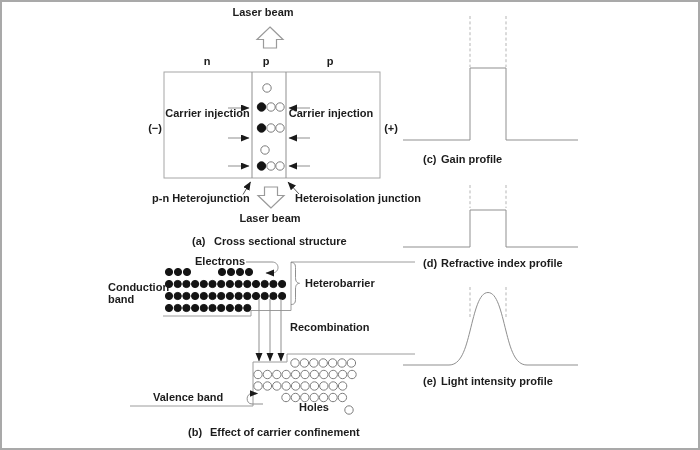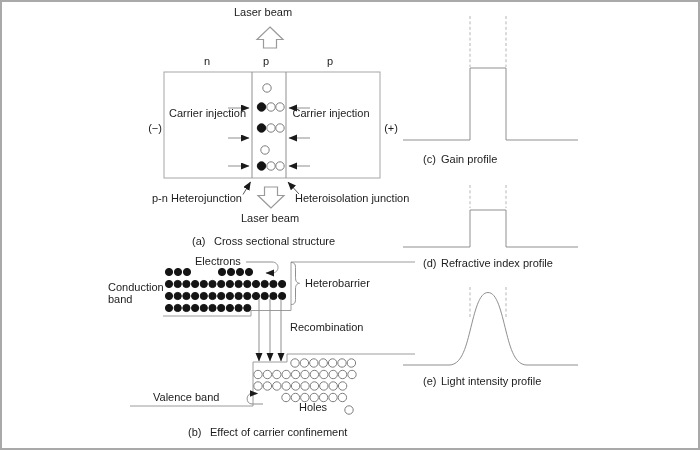--- a/index.html
+++ b/index.html
@@ -1,16 +1,16 @@
 <!DOCTYPE html>
 <html><head>
 <meta charset="utf-8">
 <style>
   html,body{margin:0;padding:0;background:#fff;}
-  .stage{width:692px;height:450px;position:relative;}
+  .stage{width:692px;height:450px;position:relative;font-weight:bold;}
   svg{display:block;}
   svg text{font-family:"Liberation Sans","DejaVu Sans",sans-serif;font-size:11px;fill:#1c1c1c;}
   .mid{text-anchor:middle;}
   .ln{stroke:#8f8f8f;stroke-width:1;fill:none;}
   .ltln{stroke:#a6a6a6;stroke-width:1;fill:none;}
   .band{stroke:#9c9c9c;stroke-width:1;fill:none;}
   .dash{stroke:#b5b5b5;stroke-width:1;fill:none;stroke-dasharray:3 2.4;}
   .blockarrow{fill:#ffffff;stroke:#9a9a9a;stroke-width:1.2;}
   .arrln{stroke:#5a5a5a;stroke-width:1;fill:none;}
 </style>

